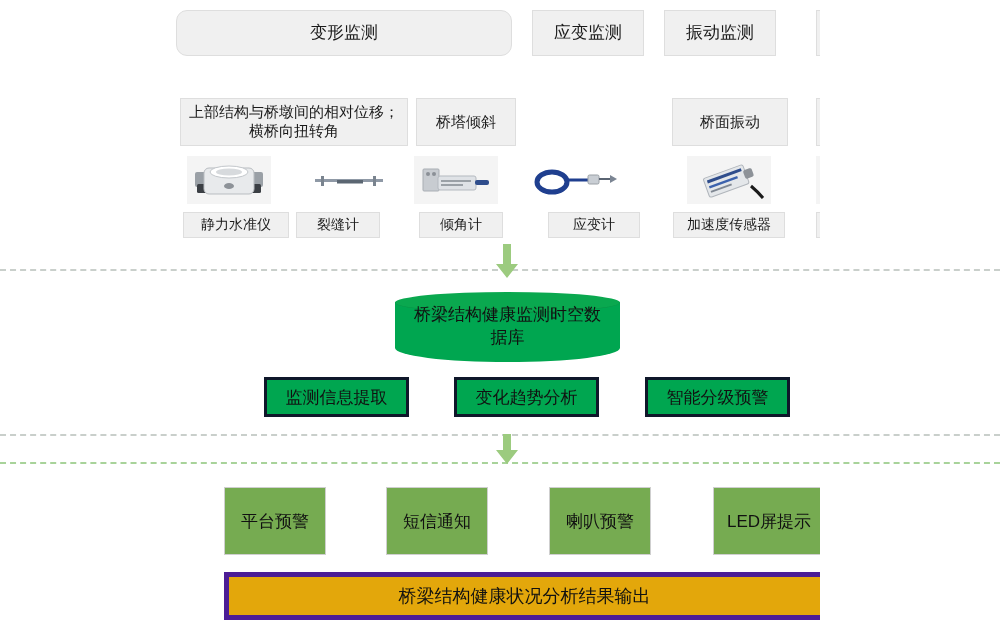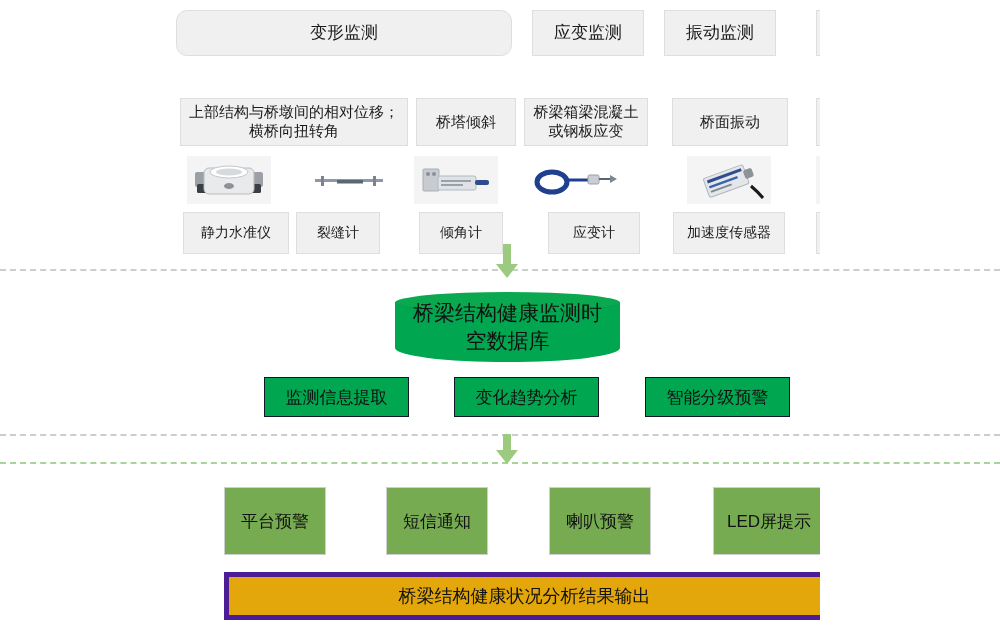--- a/index.html
+++ b/index.html
@@ -12,42 +12,42 @@
   
   .clip{position:absolute;left:176px;top:0;width:644px;height:640px;overflow:hidden;}
 
   .gbox{
     position:absolute;background:#f0f0f0;border:1px solid #dedede;
     box-sizing:border-box;display:flex;align-items:center;justify-content:center;
     text-align:center;color:#1a1a1a;line-height:1.25;
   }
   .r1{height:46px;font-size:17px;}
   .r2{height:48px;font-size:15px;padding:0 6px;}
-  .lbl{height:42px;font-size:14px;}
+  .lbl{height:26px;font-size:14px;}
 
   .thumb{position:absolute;background:#f4f4f4;overflow:hidden;}
   .thumb.plain{background:#ffffff;}
 
   .dash{position:absolute;left:0;width:1000px;height:0;
         border-top:2px dashed #c9cfcb;}
   .dash.green{border-top-color:#a8d39a;}
 
   .arrow{position:absolute;width:26px;height:34px;}
 
   .cyl{position:absolute;}
   .cyl .body{position:absolute;left:0;top:10px;width:100%;height:calc(100% - 10px);
       background:#00a650;border-radius:0 0 50% 50%/0 0 14px 14px;}
   .cyl .top{position:absolute;left:0;top:0;width:100%;height:20px;
       background:#0aa84f;border-radius:50%;border-bottom:1px solid #0b9247;}
   .cyl .txt{position:absolute;left:0;top:0;width:100%;height:100%;
       display:flex;align-items:center;justify-content:center;text-align:center;
-      font-size:21px;color:#111;line-height:1.35;z-index:3;padding:6px 14px;box-sizing:border-box;}
+      font-size:17px;color:#111;line-height:1.35;z-index:3;padding:6px 14px;box-sizing:border-box;}
 
   .greenbox{
-    position:absolute;background:#00a650;border:1px solid #0f172a;
+    position:absolute;background:#00a650;border:3px solid #0f172a;
     box-sizing:border-box;display:flex;align-items:center;justify-content:center;
     font-size:17px;color:#111;text-align:center;
   }
   .alertbox{
     position:absolute;background:#76ab51;border:1px solid #cfcfcf;
     box-sizing:border-box;display:flex;align-items:center;justify-content:center;
     font-size:17px;color:#111;text-align:center;
   }
   .outbar{
     position:absolute;background:#e3a70b;border:5px solid #4c1d95;
@@ -66,21 +66,20 @@
 
   <div class="clip">
 
     <div class="gbox r1" style="left:0px;top:10px;width:336px;border-radius:11px;">变形监测</div>
     <div class="gbox r1" style="left:356px;top:10px;width:112px;">应变监测</div>
     <div class="gbox r1" style="left:488px;top:10px;width:112px;">振动监测</div>
     <div class="gbox r1" style="left:640px;top:10px;width:112px;"></div>
 
     <div class="gbox r2" style="left:4px;top:98px;width:228px;">上部结构与桥墩间的相对位移；横桥向扭转角</div>
     <div class="gbox r2" style="left:240px;top:98px;width:100px;">桥塔倾斜</div>
-    <div class="gbox r2" style="left:348px;top:98px;width:124px;">桥梁箱梁混凝土或钢板应变</div>
     <div class="gbox r2" style="left:496px;top:98px;width:116px;">桥面振动</div>
     <div class="gbox r2" style="left:640px;top:98px;width:112px;"></div>
 
     <div class="thumb" style="left:11px;top:156px;width:84px;height:48px;">
       <svg width="84" height="48" viewBox="0 0 84 48">
         <rect width="84" height="48" fill="#f4f4f4"></rect>
         <rect x="8" y="16" width="13" height="15" rx="2" fill="#9aa0a6"></rect>
         <rect x="63" y="16" width="13" height="15" rx="2" fill="#9aa0a6"></rect>
         <rect x="10" y="28" width="10" height="9" rx="1.5" fill="#3b3f44"></rect>
         <rect x="64" y="28" width="10" height="9" rx="1.5" fill="#3b3f44"></rect>

